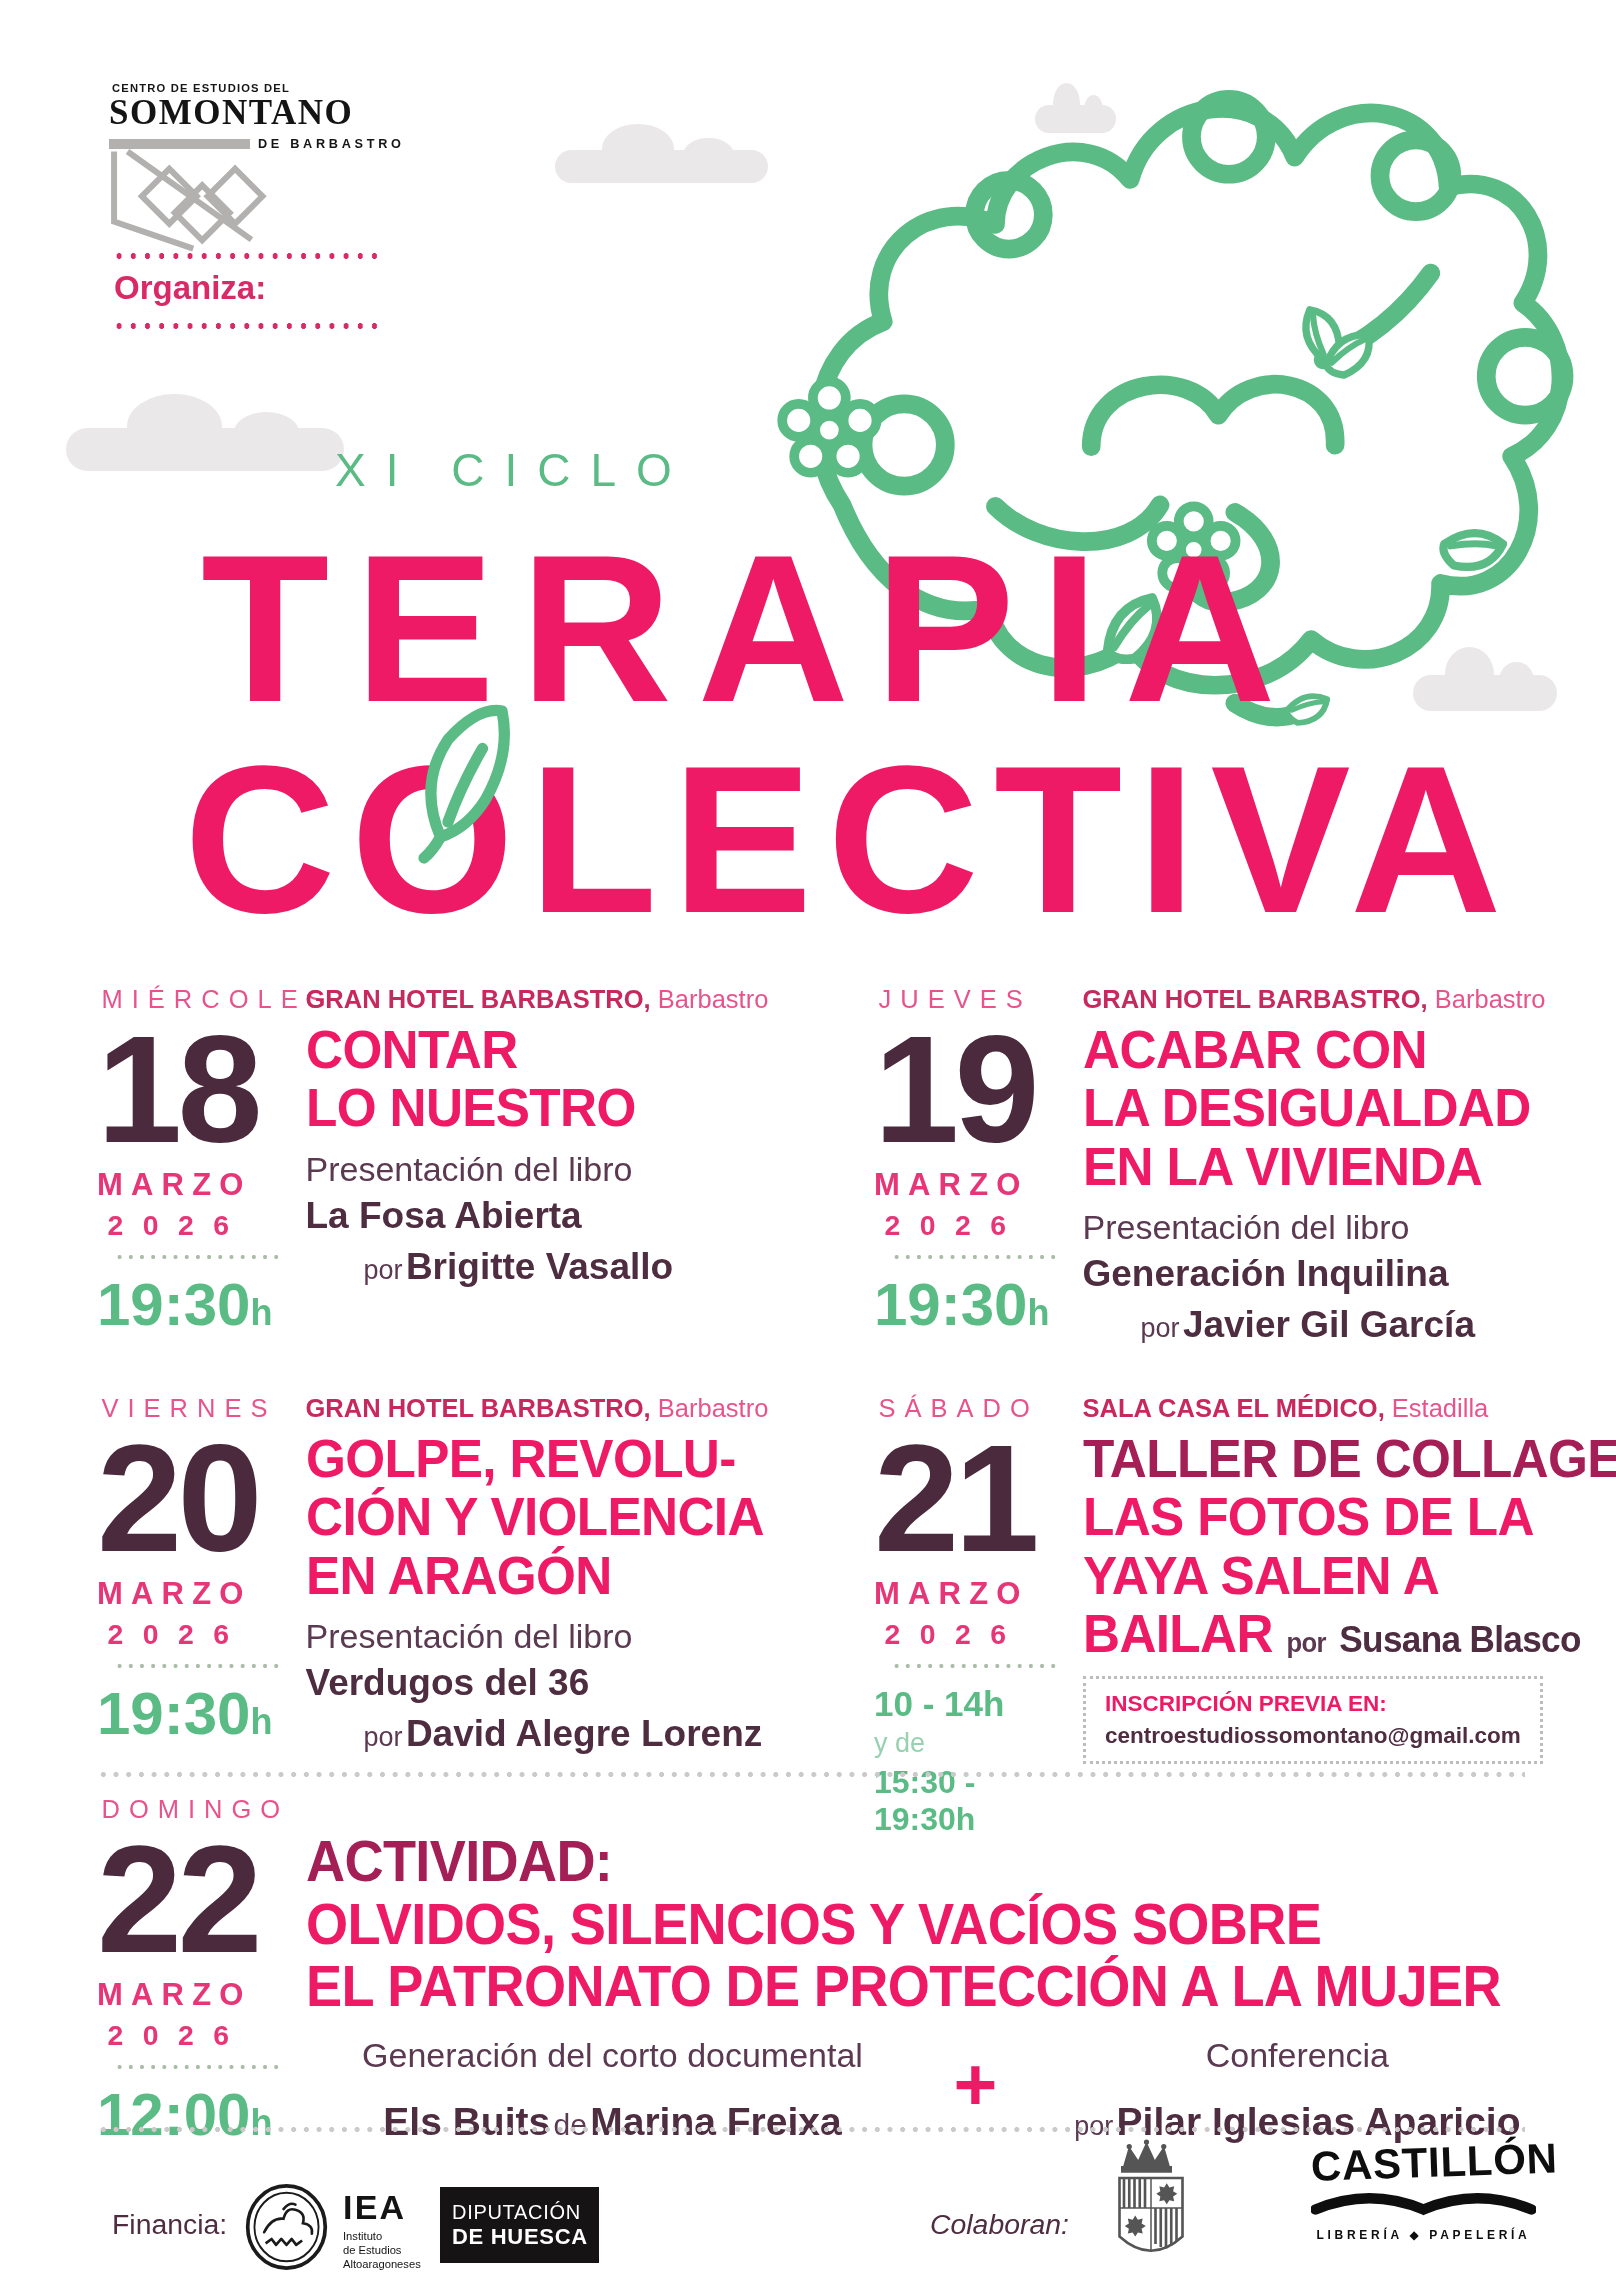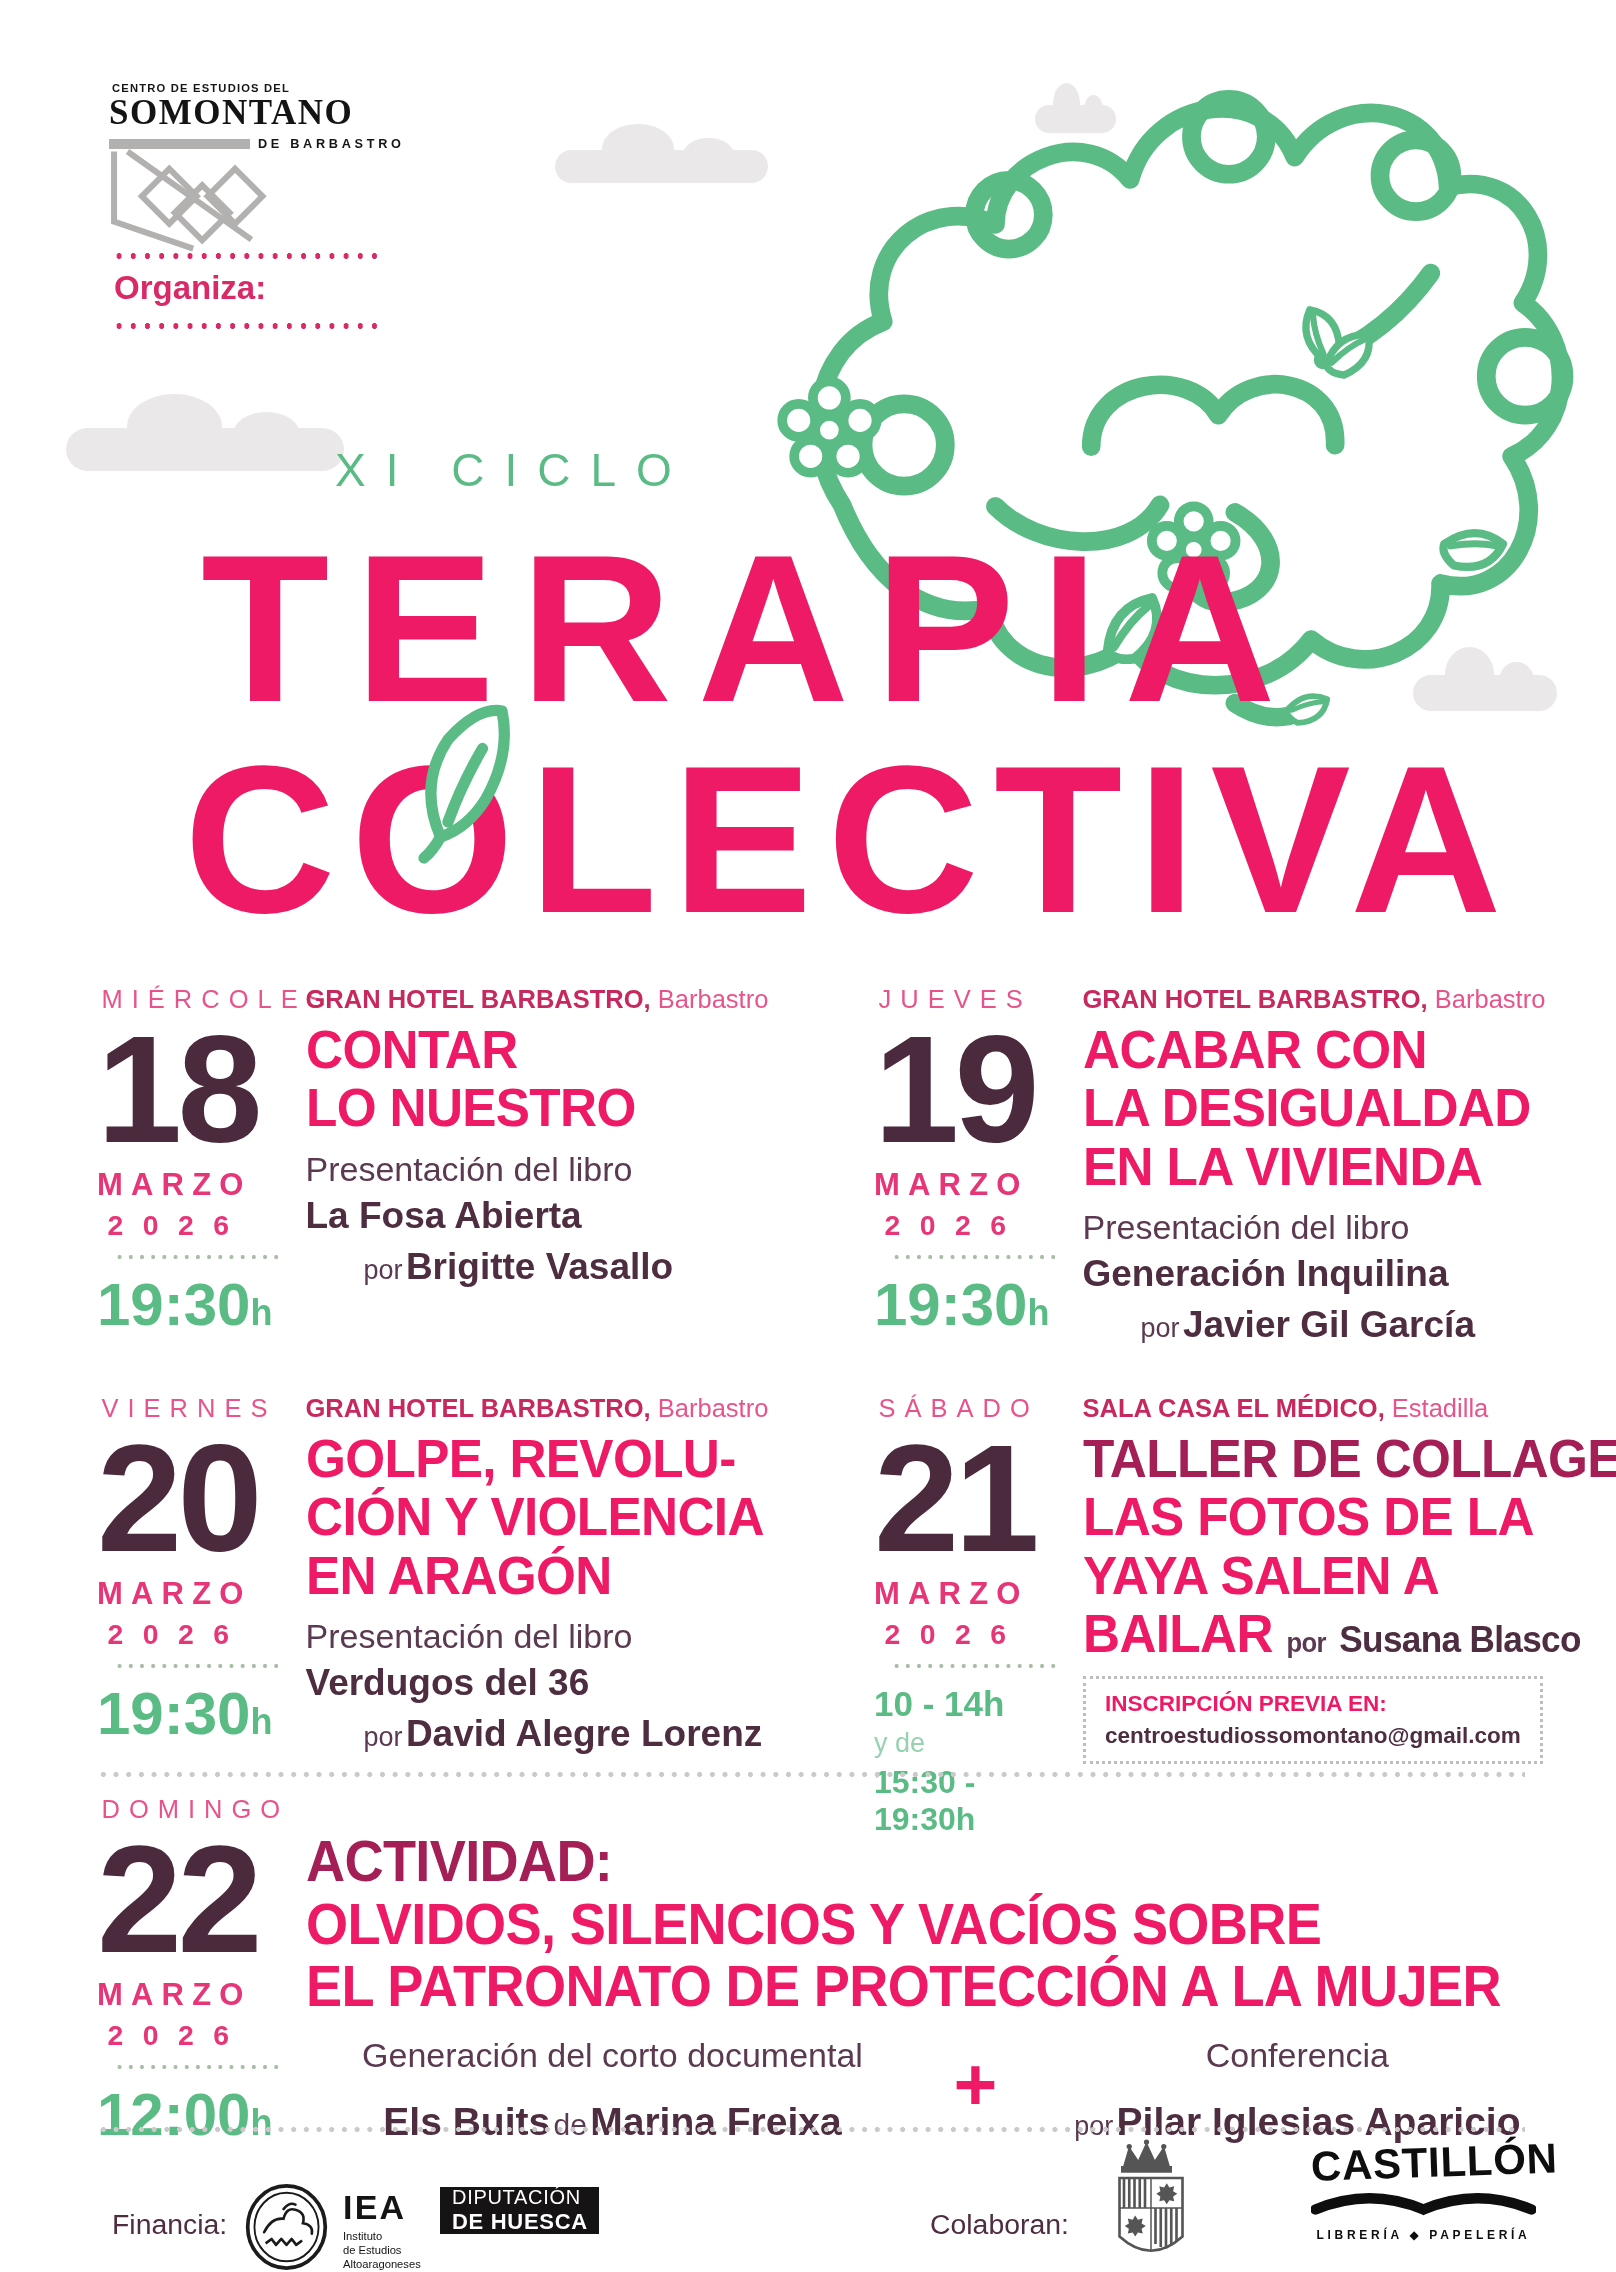--- a/index.html
+++ b/index.html
@@ -67,21 +67,21 @@
   .film-line{margin-top:25px;}
   .film{font-size:39px;font-weight:bold;color:#4E2D41;}
   .de{font-size:30px;color:#5B3950;}
   .plus{font-size:75px;font-weight:bold;color:#EE1A66;line-height:1;text-align:center;margin-top:10.5px;}
 
   
   .foot-label{position:absolute;font-size:28.4px;color:#4E2D41;}
   .iea-text{position:absolute;left:343px;top:2190px;color:#141414;}
   .iea-acr{font-size:34px;font-weight:bold;line-height:1;letter-spacing:2.2px;}
   .iea-sub{font-size:11.2px;line-height:1.25;margin-top:4.5px;}
-  .dph{position:absolute;left:440px;top:2187px;width:159px;height:47px;background:#161314;color:#fff;
+  .dph{position:absolute;left:440px;top:2187px;width:159px;height:76px;background:#161314;color:#fff;
        display:flex;flex-direction:column;justify-content:center;padding-left:12px;box-sizing:border-box;}
   .dph-l1{font-size:20px;letter-spacing:0.7px;}
   .dph-l2{font-size:22px;font-weight:bold;letter-spacing:0.7px;}
   .castillon{position:absolute;left:1311px;top:2139px;width:225px;text-align:center;}
   .cast-name{font-size:42px;font-weight:bold;color:#0e0e0e;letter-spacing:0.7px;transform:rotate(-2deg);}
   .cast-sub{font-size:12px;letter-spacing:3.7px;color:#0e0e0e;margin-top:4.5px;font-weight:bold;}
 </style>
 </head>
 <body>
 
@@ -337,21 +337,21 @@
       <div>de Estudios</div>
       <div>Altoaragoneses</div>
     </div>
   </div>
 
   <div class="dph">
     <div class="dph-l1">DIPUTACIÓN</div>
     <div class="dph-l2">DE HUESCA</div>
   </div>
 
-  <div class="foot-label" style="left:930px;top:2208px;">Colaboran:</div>
+  <div class="foot-label" style="left:930px;top:2208px;font-style:italic;">Colaboran:</div>
 
   <svg class="abs" style="left:1109px;top:2139px;" width="84" height="132" viewBox="0 0 112 176">
     <path d="M20 36 L27 12 L39 30 L50 6 L61 30 L73 12 L80 36 Z" fill="#555" stroke="#555" stroke-width="2" stroke-linejoin="round"></path>
     <circle cx="27" cy="10" r="3.5" fill="#555"></circle>
       <circle cx="50" cy="4" r="3.5" fill="#555"></circle>
       <circle cx="73" cy="10" r="3.5" fill="#555"></circle>
     <rect x="16" y="36" width="68" height="9" fill="#555"></rect>
     <path d="M14 52 H98 V130 Q56 168 14 130 Z" fill="#fff" stroke="#555" stroke-width="3.5"></path>
     <g stroke="#555" stroke-width="3.5">
       <path d="M20 52 V92 M27 52 V92 M34 52 V92 M41 52 V92 M48 52 V92"></path>

